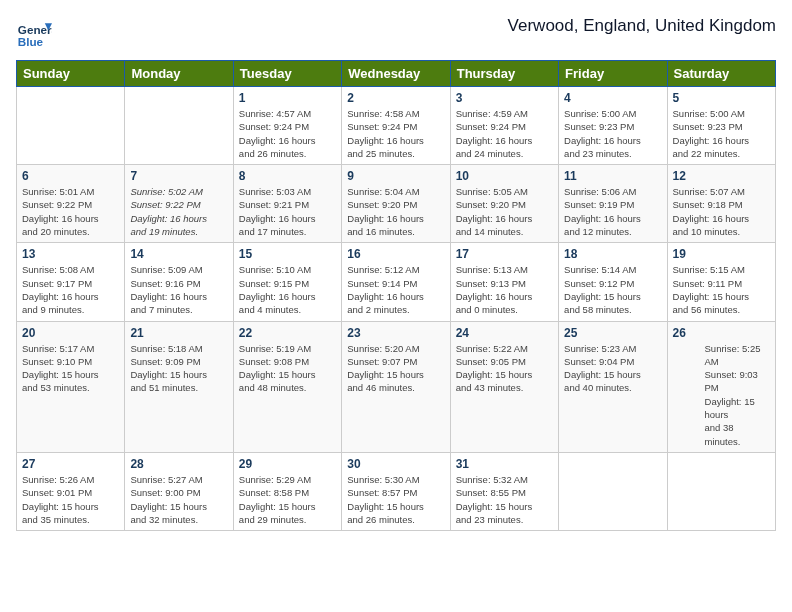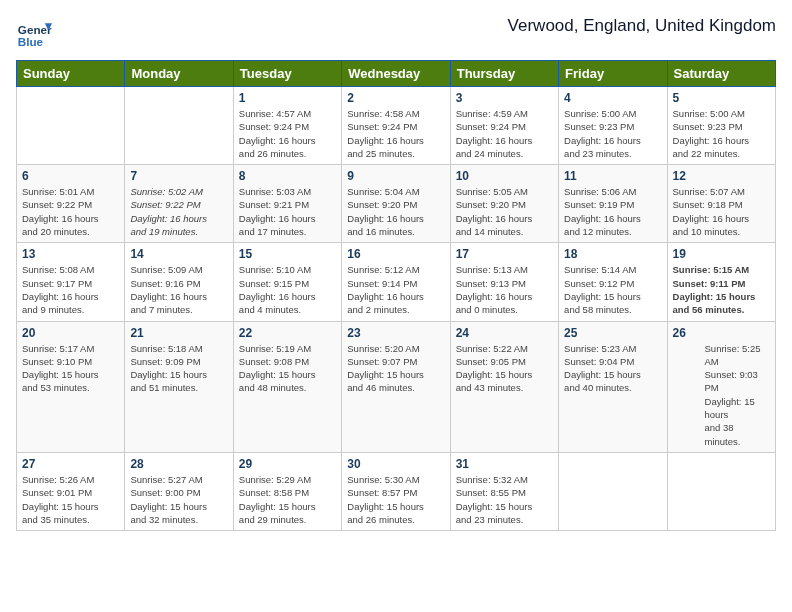--- a/index.html
+++ b/index.html
@@ -236,21 +236,21 @@
         </td>
         <td>
           <span class="day-num">18</span>
           <div class="day-info" style="white-space: pre-line;">Sunrise: 5:14 AM
 Sunset: 9:12 PM
 Daylight: 15 hours
 and 58 minutes.</div>
         </td>
         <td>
           <span class="day-num">19</span>
-          <div class="day-info" style="white-space: pre-line; font-weight: bold;">Sunrise: 5:15 AM
+          <div class="day-info" style="white-space: pre-line;">Sunrise: 5:15 AM
 Sunset: 9:11 PM
 Daylight: 15 hours
 and 56 minutes.</div>
         </td>
       </tr>
       <tr>
         <td>
           <span class="day-num">20</span>
           <div class="day-info" style="white-space: pre-line;">Sunrise: 5:17 AM
 Sunset: 9:10 PM

